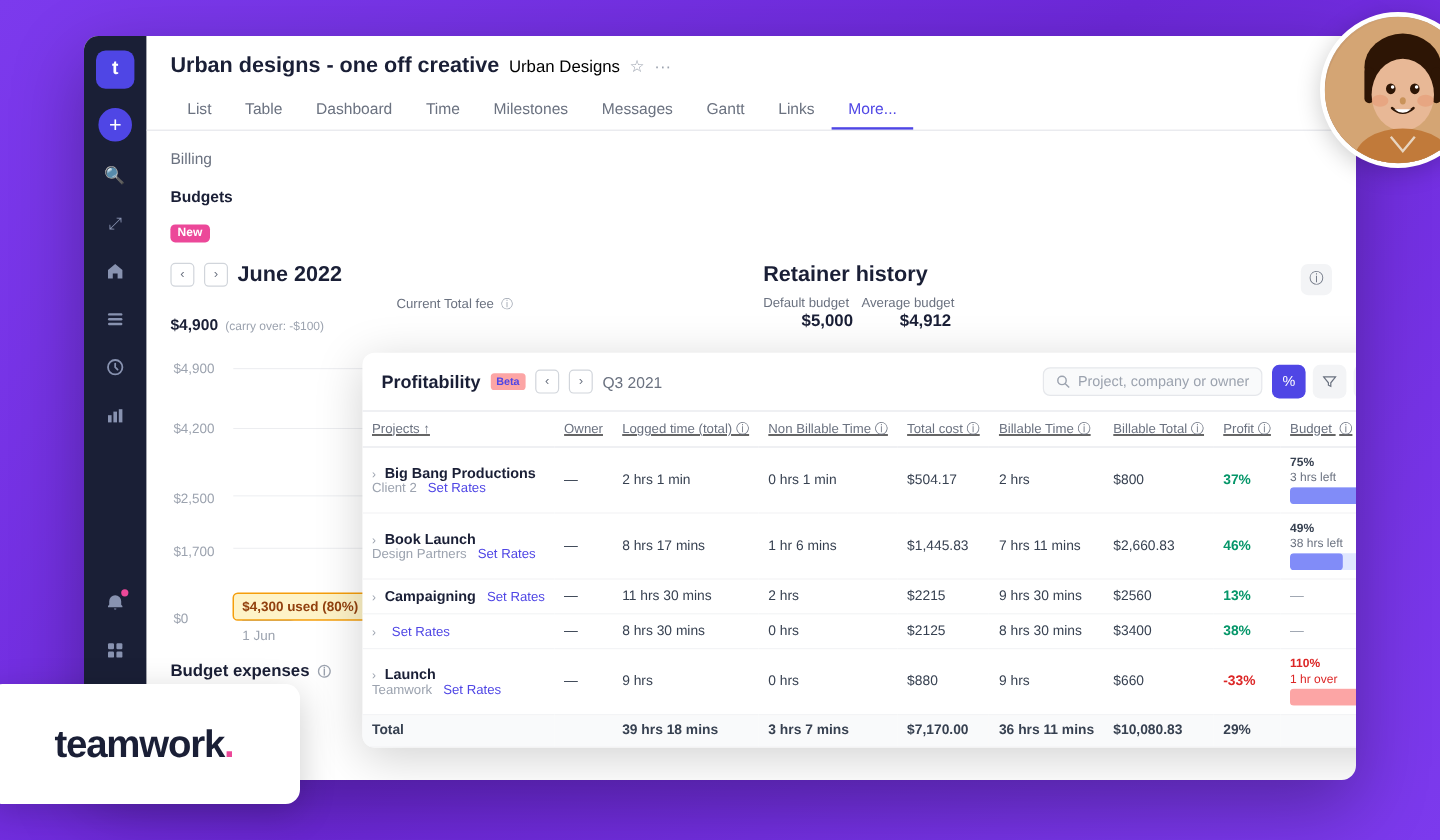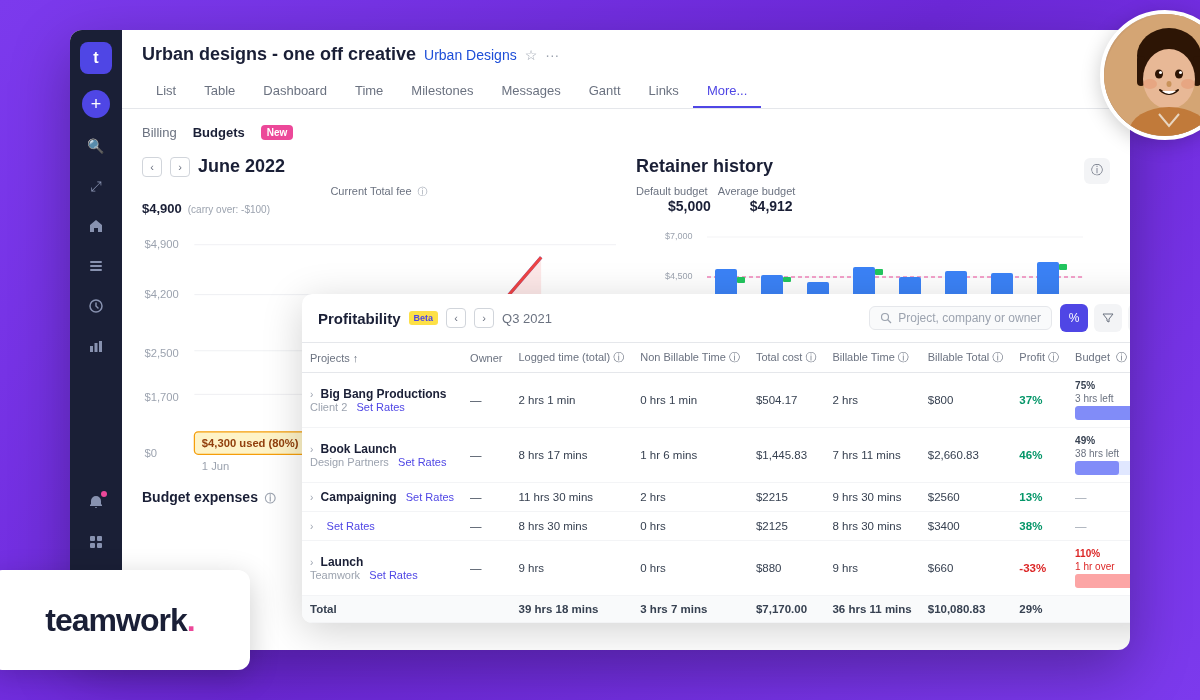--- a/index.html
+++ b/index.html
@@ -126,21 +126,21 @@
     }
 
     .project-title {
       font-size: 18px;
       font-weight: 700;
       color: #1a1f36;
     }
 
     .project-subtitle {
       font-size: 14px;
-      color: #1d4ed8;
+      color: #000000;
       text-align: right;
     }
 
     .header-icon {
       color: #9ca3af;
       font-size: 14px;
       cursor: pointer;
     }
 
     .nav-tabs {
@@ -171,20 +171,21 @@
       overflow: hidden;
       position: relative;
     }
 
     
     .sub-nav {
       display: flex;
       gap: 16px;
       margin-bottom: 16px;
       align-items: flex-start;
+      flex-direction: column;
     }
 
     .sub-tab {
       font-size: 13px;
       color: #6b7280;
       cursor: pointer;
     }
 
     .sub-tab.active {
       font-weight: 700;
@@ -329,21 +330,21 @@
       gap: 8px;
     }
 
     .prof-title {
       font-size: 15px;
       font-weight: 700;
       color: #1a1f36;
     }
 
     .beta-badge {
-      background: #fde047;
+      background: #fca5a5;
       color: #4f46e5;
       font-size: 9px;
       font-weight: 700;
       padding: 2px 5px;
       border-radius: 3px;
     }
 
     .prof-period {
       font-size: 13px;
       color: #6b7280;
@@ -389,20 +390,21 @@
 
     
     .prof-table {
       width: 100%;
       border-collapse: collapse;
       font-size: 11.5px;
     }
 
     .prof-table thead tr {
       border-bottom: 1px solid #e5e7eb;
+      text-decoration: underline;
     }
 
     .prof-table th {
       padding: 7px 8px;
       text-align: left;
       color: #6b7280;
       font-weight: 500;
       font-size: 11px;
       white-space: nowrap;
     }

